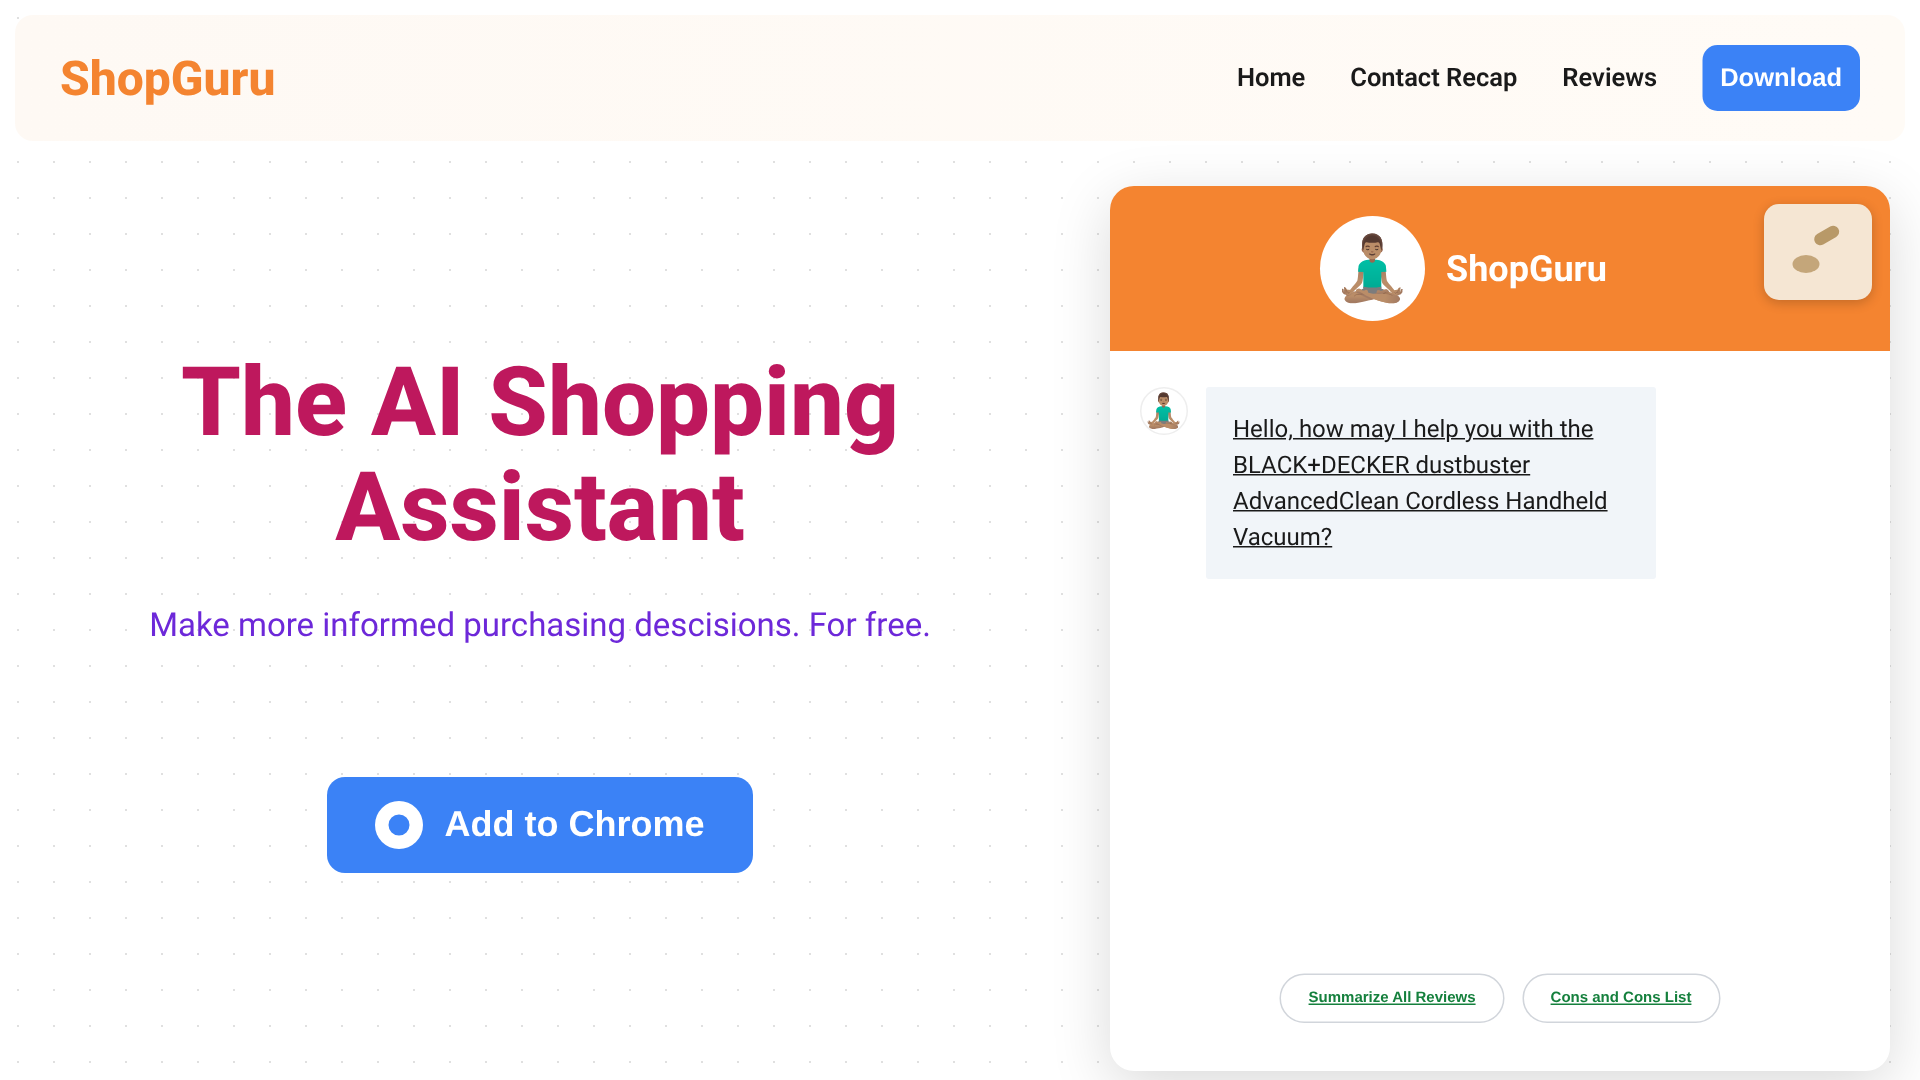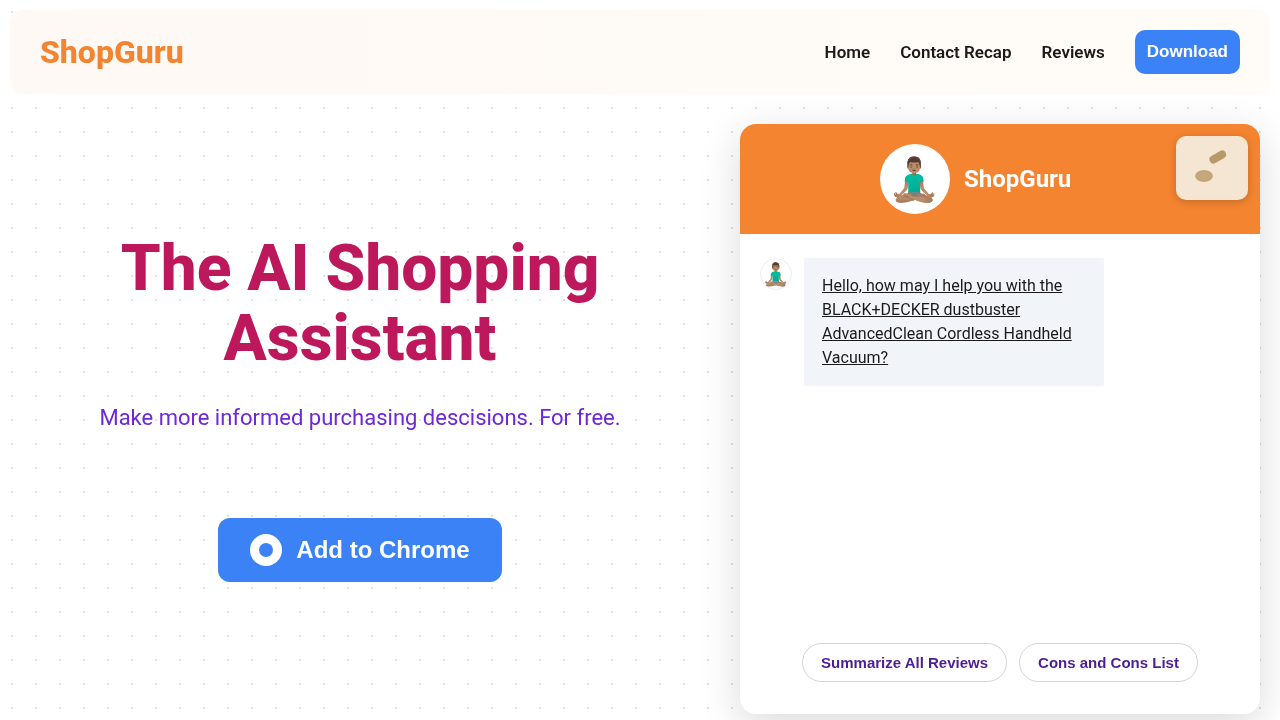--- a/index.html
+++ b/index.html
@@ -188,24 +188,25 @@
       display: flex;
       gap: 12px;
       justify-content: center;
       margin-bottom: 12px;
     }
     .chip {
       background: white;
       border: 1.5px solid #d1d5db;
       padding: 10px 18px;
       border-radius: 22px;
-      font-size: 15px;
-      font-weight: 600;
-      color: #4c1d95;
-      cursor: pointer;
+      font-size: 10px;
+      font-weight: 600;
+      color: #15803d;
+      cursor: pointer;
+      text-decoration: underline;
     }
     .guru-emoji {
       position: relative;
       font-size: 42px;
     }
     .guru-emoji-small {
       font-size: 22px;
     }
   </style>
 </head>

